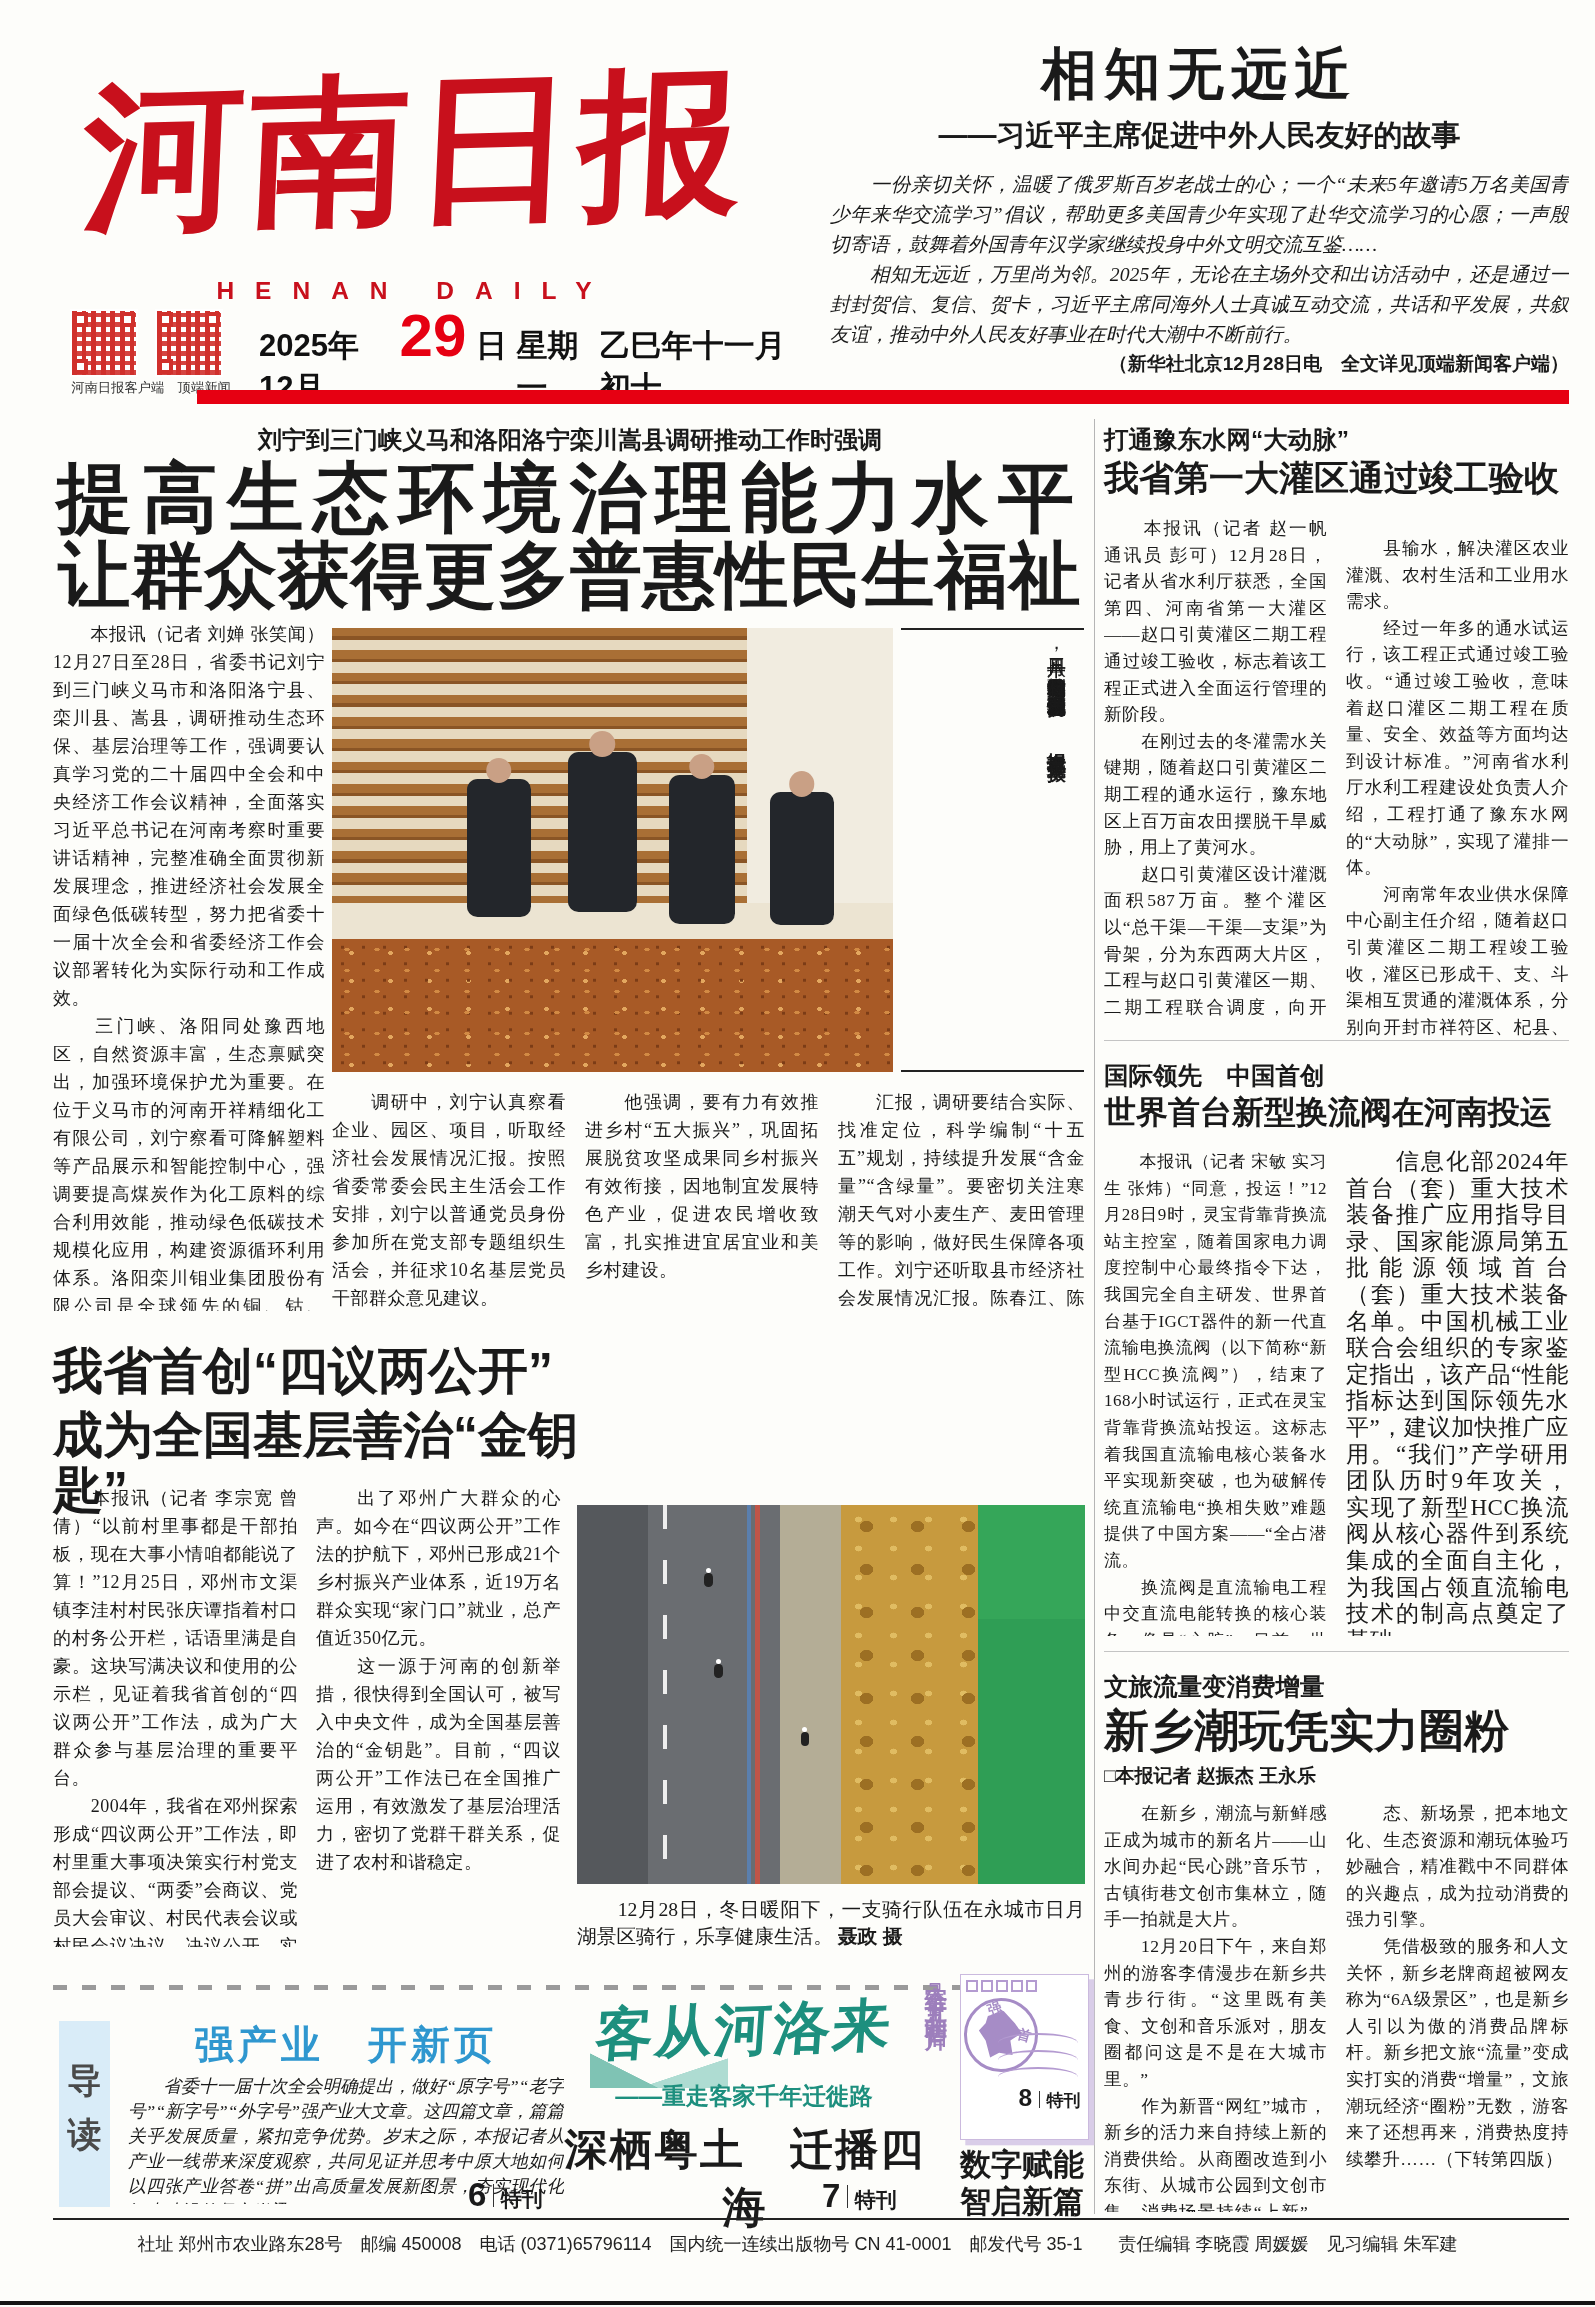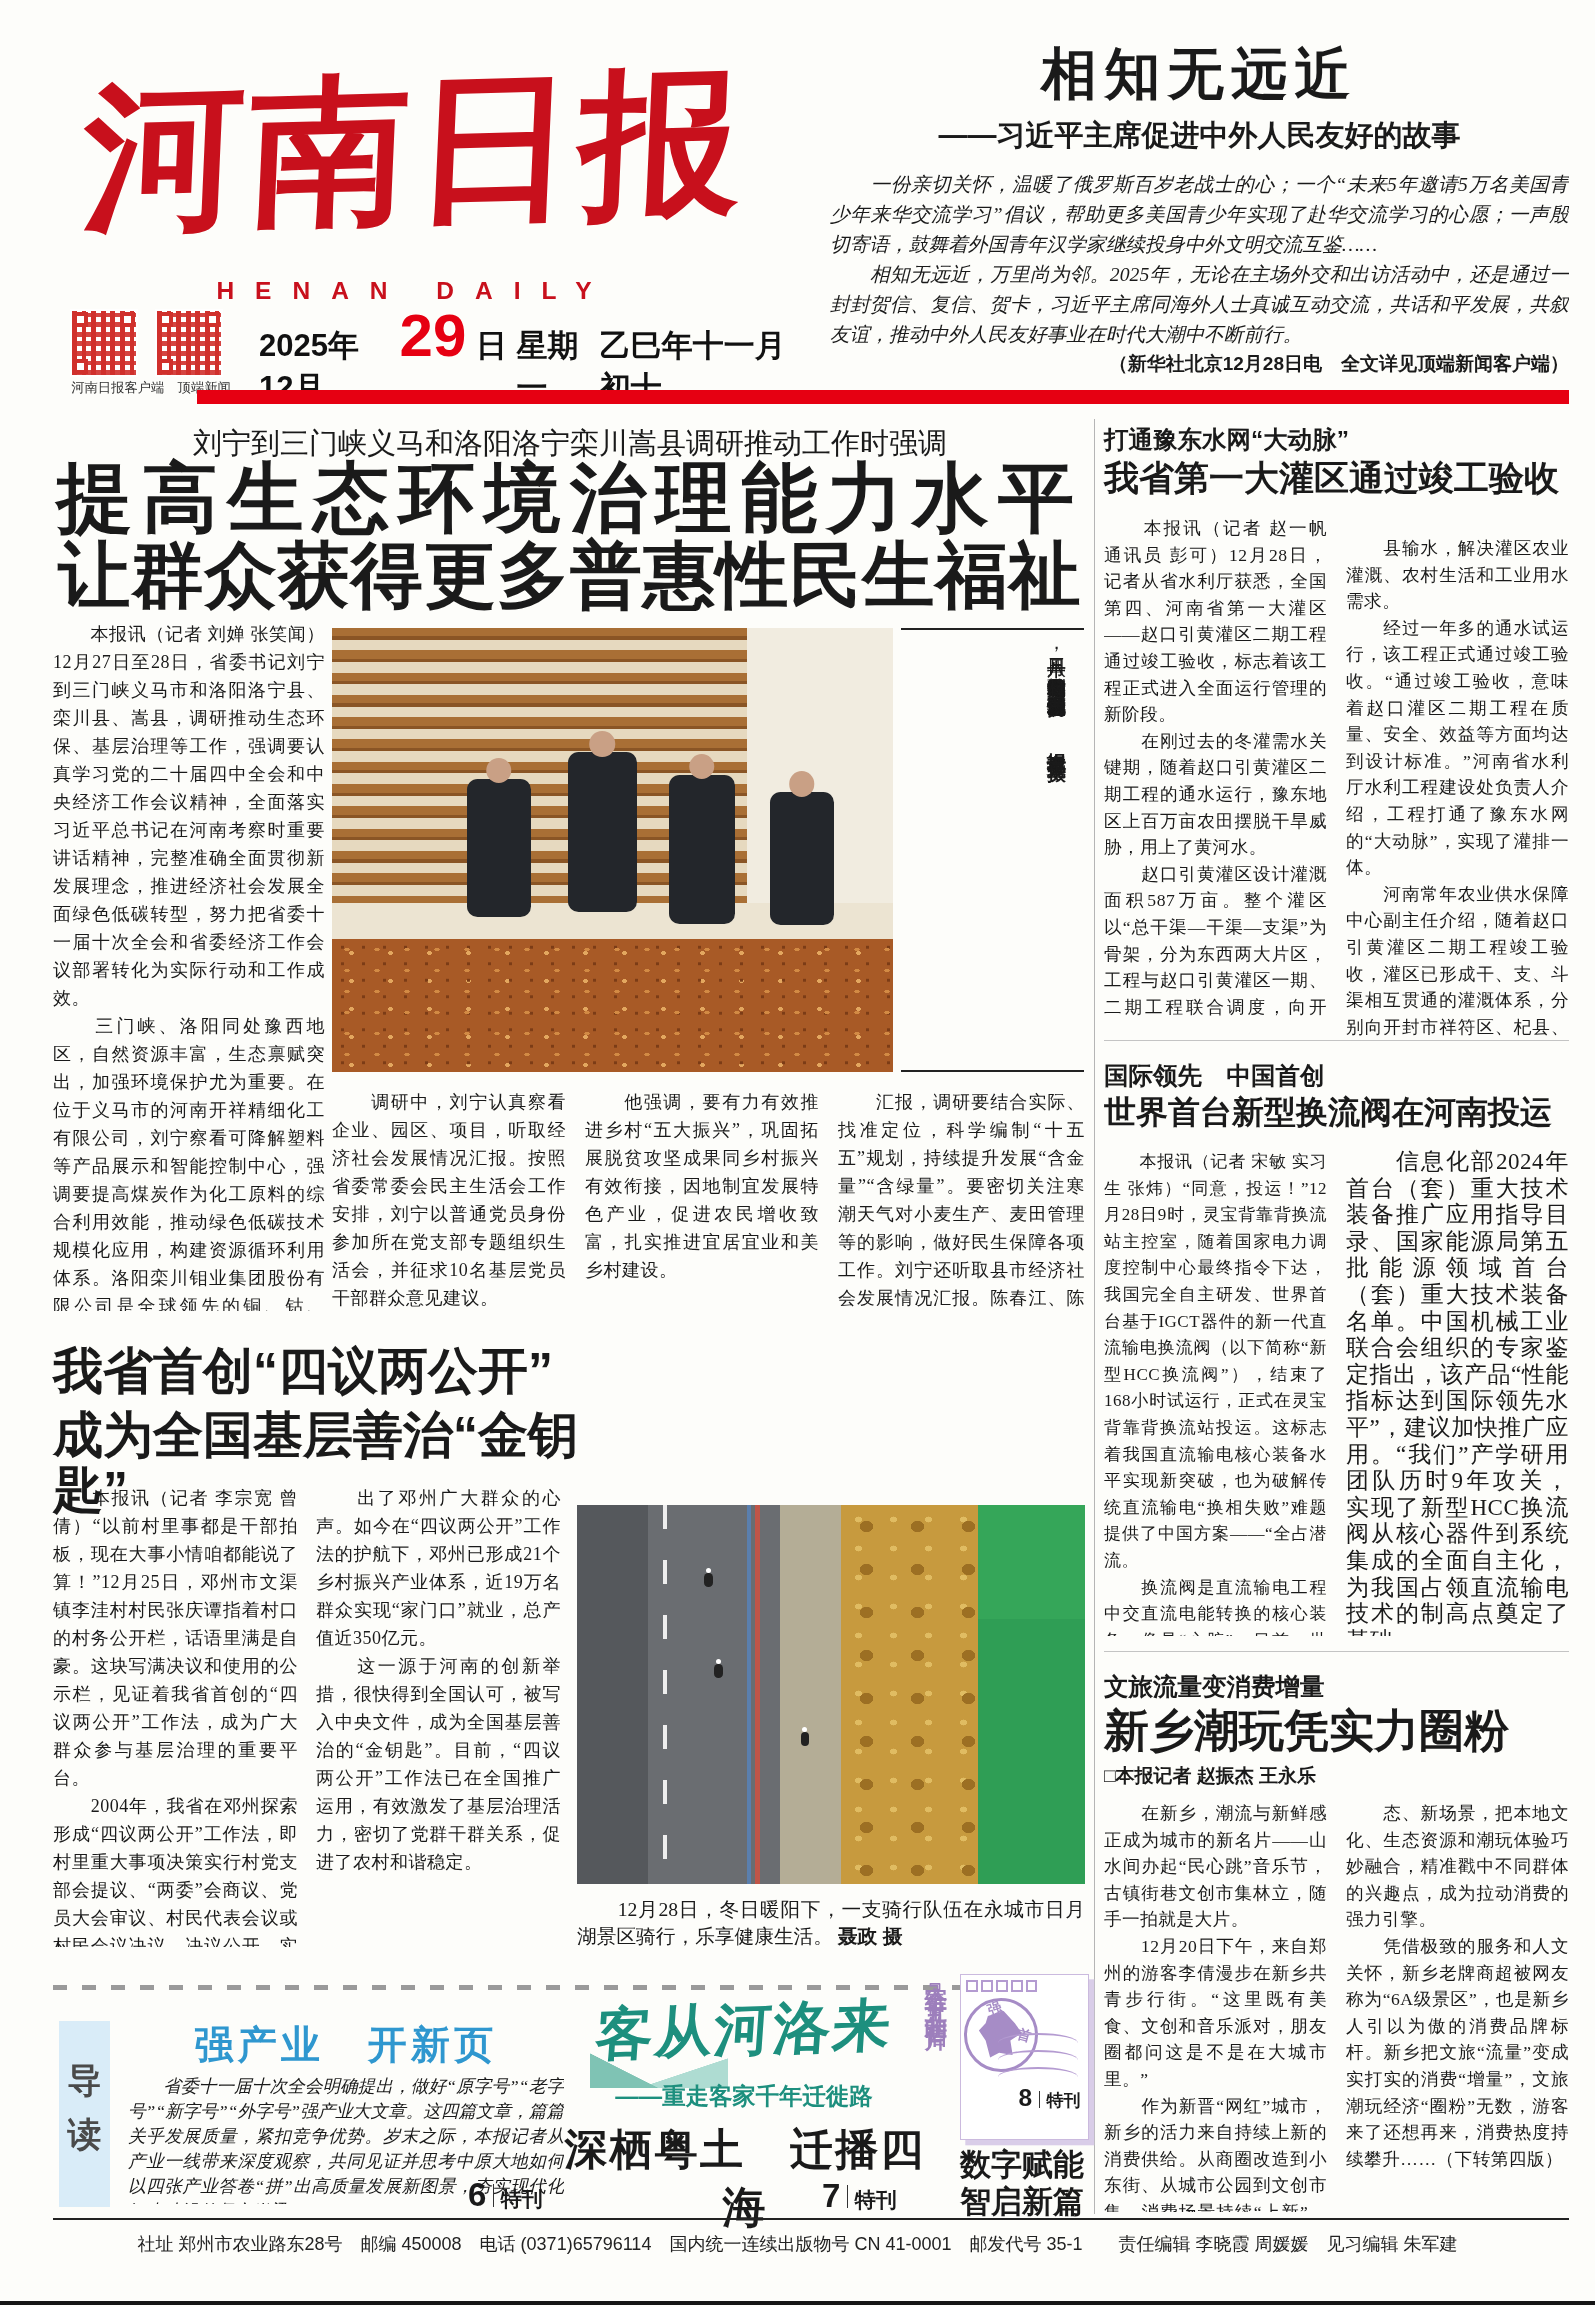--- a/index.html
+++ b/index.html
@@ -36,21 +36,21 @@
   
   .tr-title{left:830px;top:37px;width:739px;text-align:center;font-size:56px;font-weight:900;
     font-family:"Liberation Sans",sans-serif;letter-spacing:7.4px;}
   .tr-sub{left:830px;top:116px;width:739px;text-align:center;font-size:29px;font-weight:800;
     font-family:"Liberation Sans",sans-serif;}
   .tr-body{left:830px;top:169px;width:739px;height:176px;font-size:19.7px;line-height:30px;}
   .tr-source{left:830px;top:351px;width:739px;text-align:right;font-size:19px;font-weight:700;
     font-family:"Liberation Sans",sans-serif;}
 
   
-  .lead-kicker{left:53px;top:424px;width:1034px;text-align:center;font-size:29px;font-weight:400;
+  .lead-kicker{left:53px;top:424px;width:1034px;text-align:center;font-size:24px;font-weight:700;
     font-family:"Liberation Sans",sans-serif;}
   .lead-h1{left:53px;top:458px;width:1034px;text-align:center;font-size:76px;font-weight:900;
     font-family:"Liberation Sans",sans-serif;letter-spacing:9.6px;line-height:1.04;}
   .lead-h2{left:53px;top:538px;width:1034px;text-align:center;font-size:72px;font-weight:900;
     font-family:"Liberation Sans",sans-serif;letter-spacing:1.1px;line-height:1.04;}
   .col{font-size:18px;line-height:28px;letter-spacing:0.5px;}
   .lead-col1{left:53px;top:620px;width:272px;height:691px;}
   .lead-col2{left:332px;top:1088px;width:234px;height:223px;}
   .lead-col3{left:585px;top:1088px;width:234px;height:223px;}
   .lead-col4{left:838px;top:1088px;width:247px;height:223px;}

